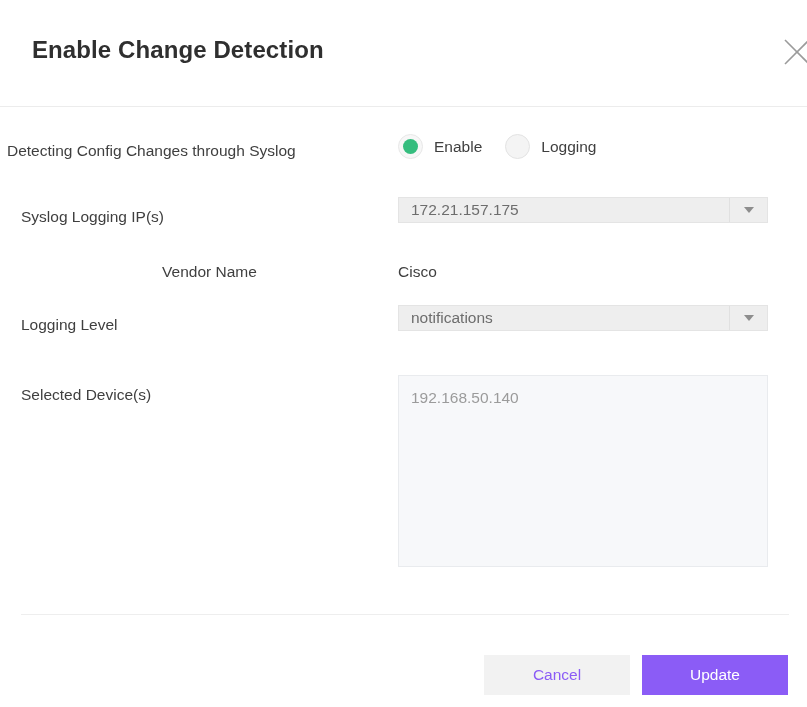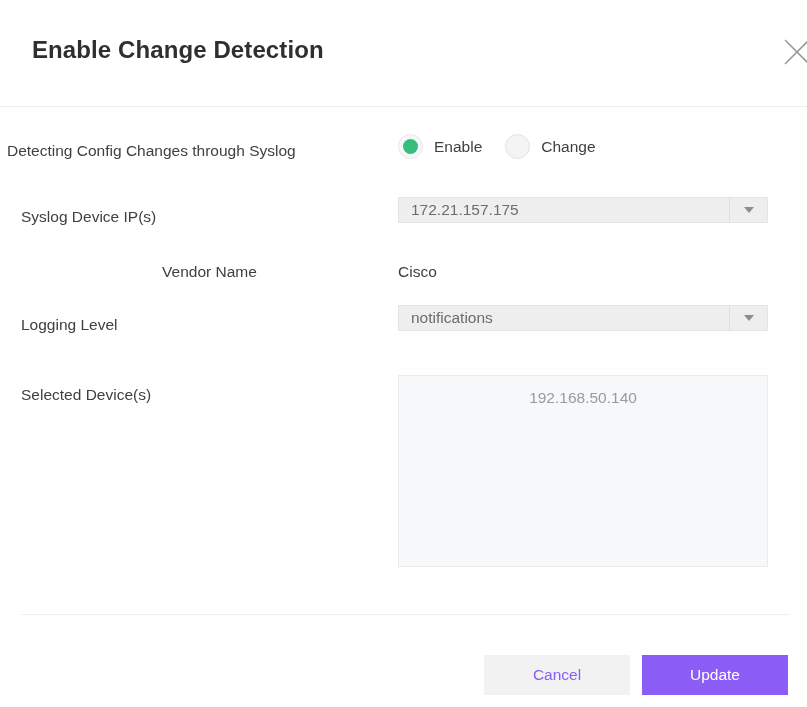--- a/index.html
+++ b/index.html
@@ -185,21 +185,20 @@
     height: 192px;
     background: #f7f8fa;
     border: 1px solid #e9ebee;
     box-sizing: border-box;
     padding: 12px 12px 0 12px;
     font-size: 15.5px;
     color: #9b9b9b;
     line-height: 20px;
     overflow: hidden;
     cursor: text;
-    text-align: center;
   }
 
   
   .dialog-footer {
     position: absolute;
     left: 0;
     right: 0;
     bottom: 0;
     height: 93px;
   }
@@ -266,29 +265,29 @@
 
           <div class="radio-option">
             <span class="radio-dot checked">
               <span class="inner"></span>
             </span>
             <span class="radio-text">Enable</span>
           </div>
 
           <div class="radio-option">
             <span class="radio-dot"></span>
-            <span class="radio-text">Change</span>
+            <span class="radio-text">Logging</span>
           </div>
 
         </div>
       </div>
     </div>
 
     <div class="form-row row-syslog">
-      <div class="field-label label-offset-input">Syslog Device IP(s)</div>
+      <div class="field-label label-offset-input">Syslog Logging IP(s)</div>
       <div class="field-control">
         <div class="select-box">
           <span class="select-value">172.21.157.175</span>
           <span class="select-arrow">
             <span class="caret"></span>
           </span>
         </div>
       </div>
     </div>
 

